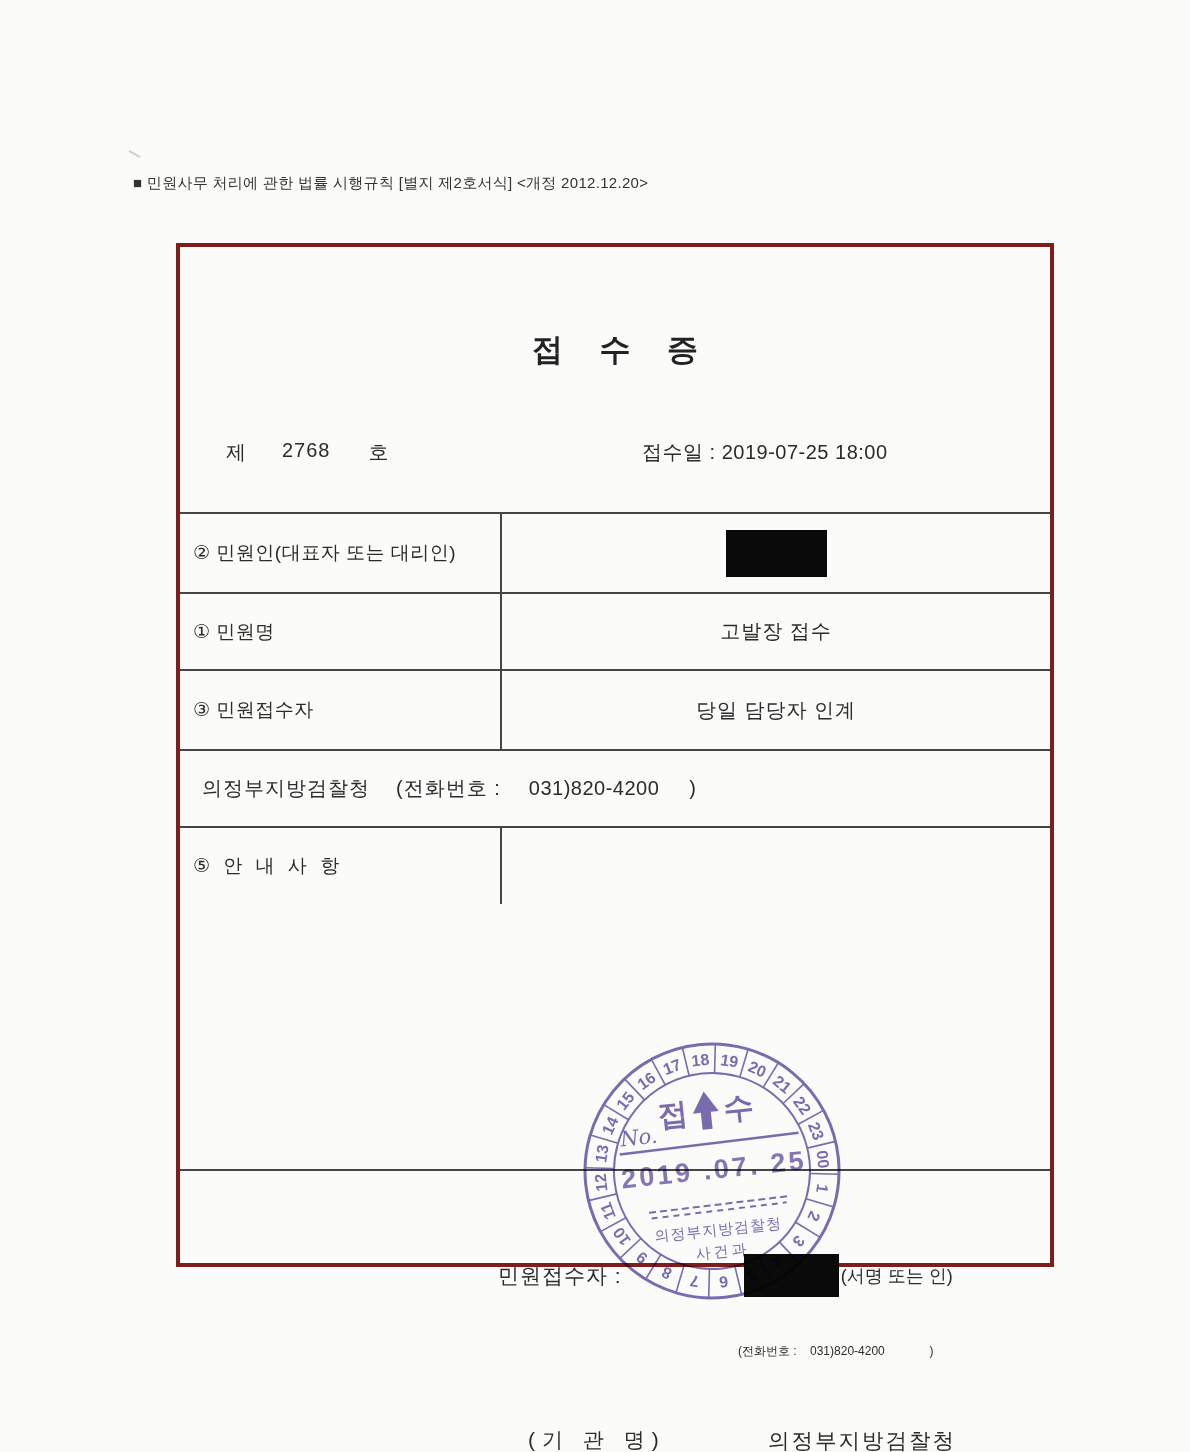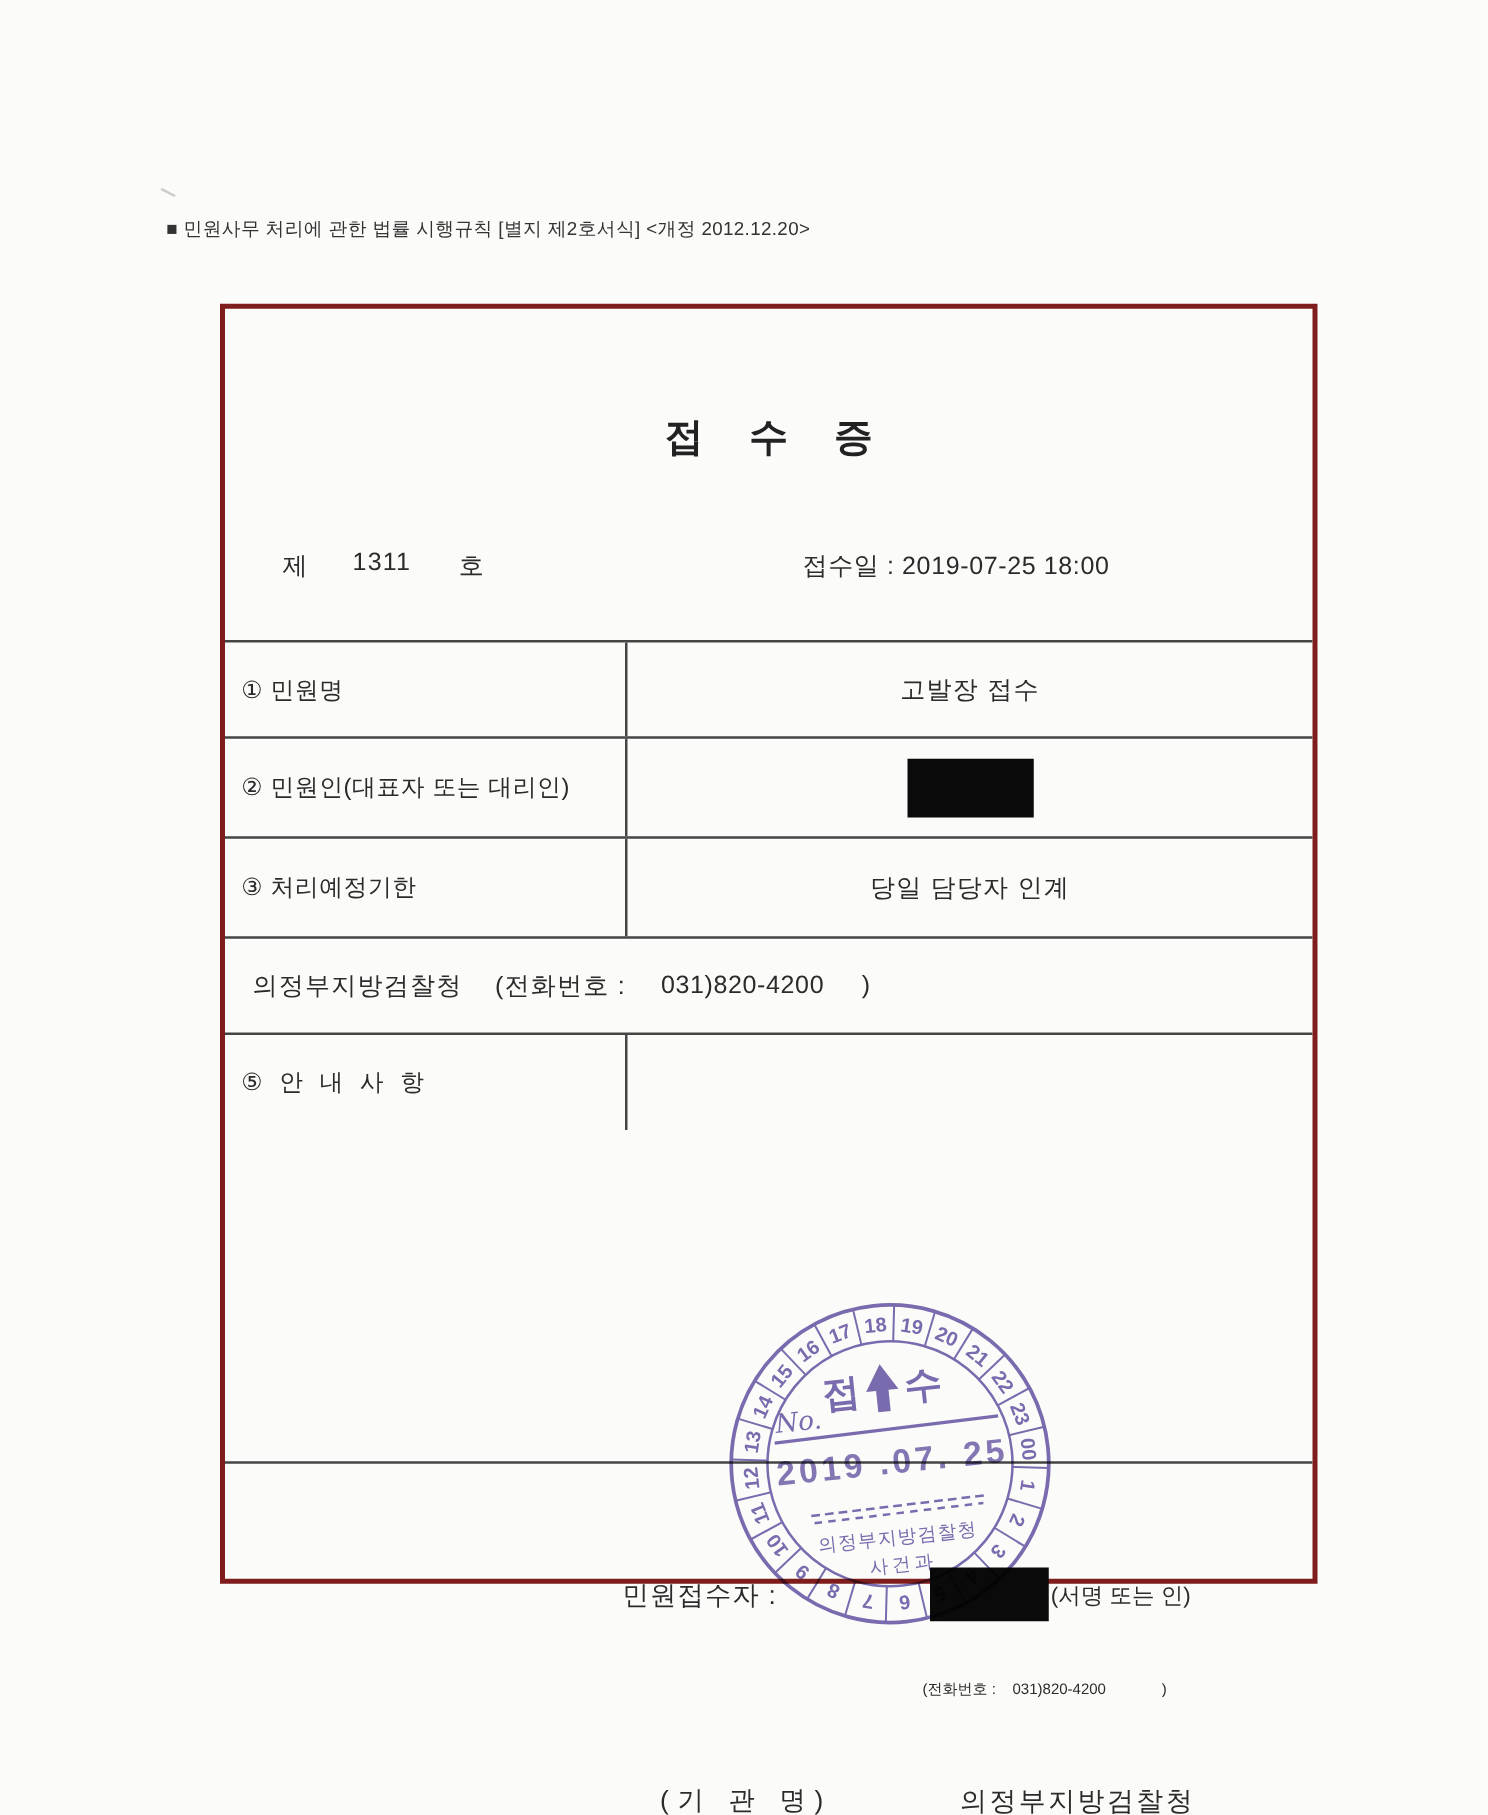--- a/index.html
+++ b/index.html
@@ -109,42 +109,42 @@
 
   <div class="header-note">■ 민원사무 처리에 관한 법률 시행규칙 [별지 제2호서식] &lt;개정 2012.12.20&gt;</div>
 
   <div class="main-box">
 
     <div class="doc-title">접 수 증</div>
 
     <div class="docno-row">
       <div class="docno-left">
         <span class="docno-prefix">제</span>
-        <span class="docno-number">1311</span>
+        <span class="docno-number">2768</span>
         <span class="docno-suffix">호</span>
       </div>
       <div class="received-line">접수일 : 2019-07-25 18:00</div>
     </div>
 
     <div class="table">
-
-      <div class="trow r0">
-        <div class="tlabel">① 민원명</div>
-        <div class="tvalue">고발장 접수</div>
-      </div>
 
       <div class="trow r1">
         <div class="tlabel">② 민원인(대표자 또는 대리인)</div>
         <div class="tvalue">
           <div class="redact row-redact"></div>
         </div>
       </div>
 
+      <div class="trow r0">
+        <div class="tlabel">① 민원명</div>
+        <div class="tvalue">고발장 접수</div>
+      </div>
+
       <div class="trow r2">
-        <div class="tlabel">③ 처리예정기한</div>
+        <div class="tlabel">③ 민원접수자</div>
         <div class="tvalue">당일 담당자 인계</div>
       </div>
 
       <div class="trow r3">
         <div class="tvalue left">
           <span>의정부지방검찰청</span>
           <span class="phone-label">(전화번호 :</span>
           <span class="phone-number">031)820-4200</span>
           <span class="phone-close">)</span>
         </div>

